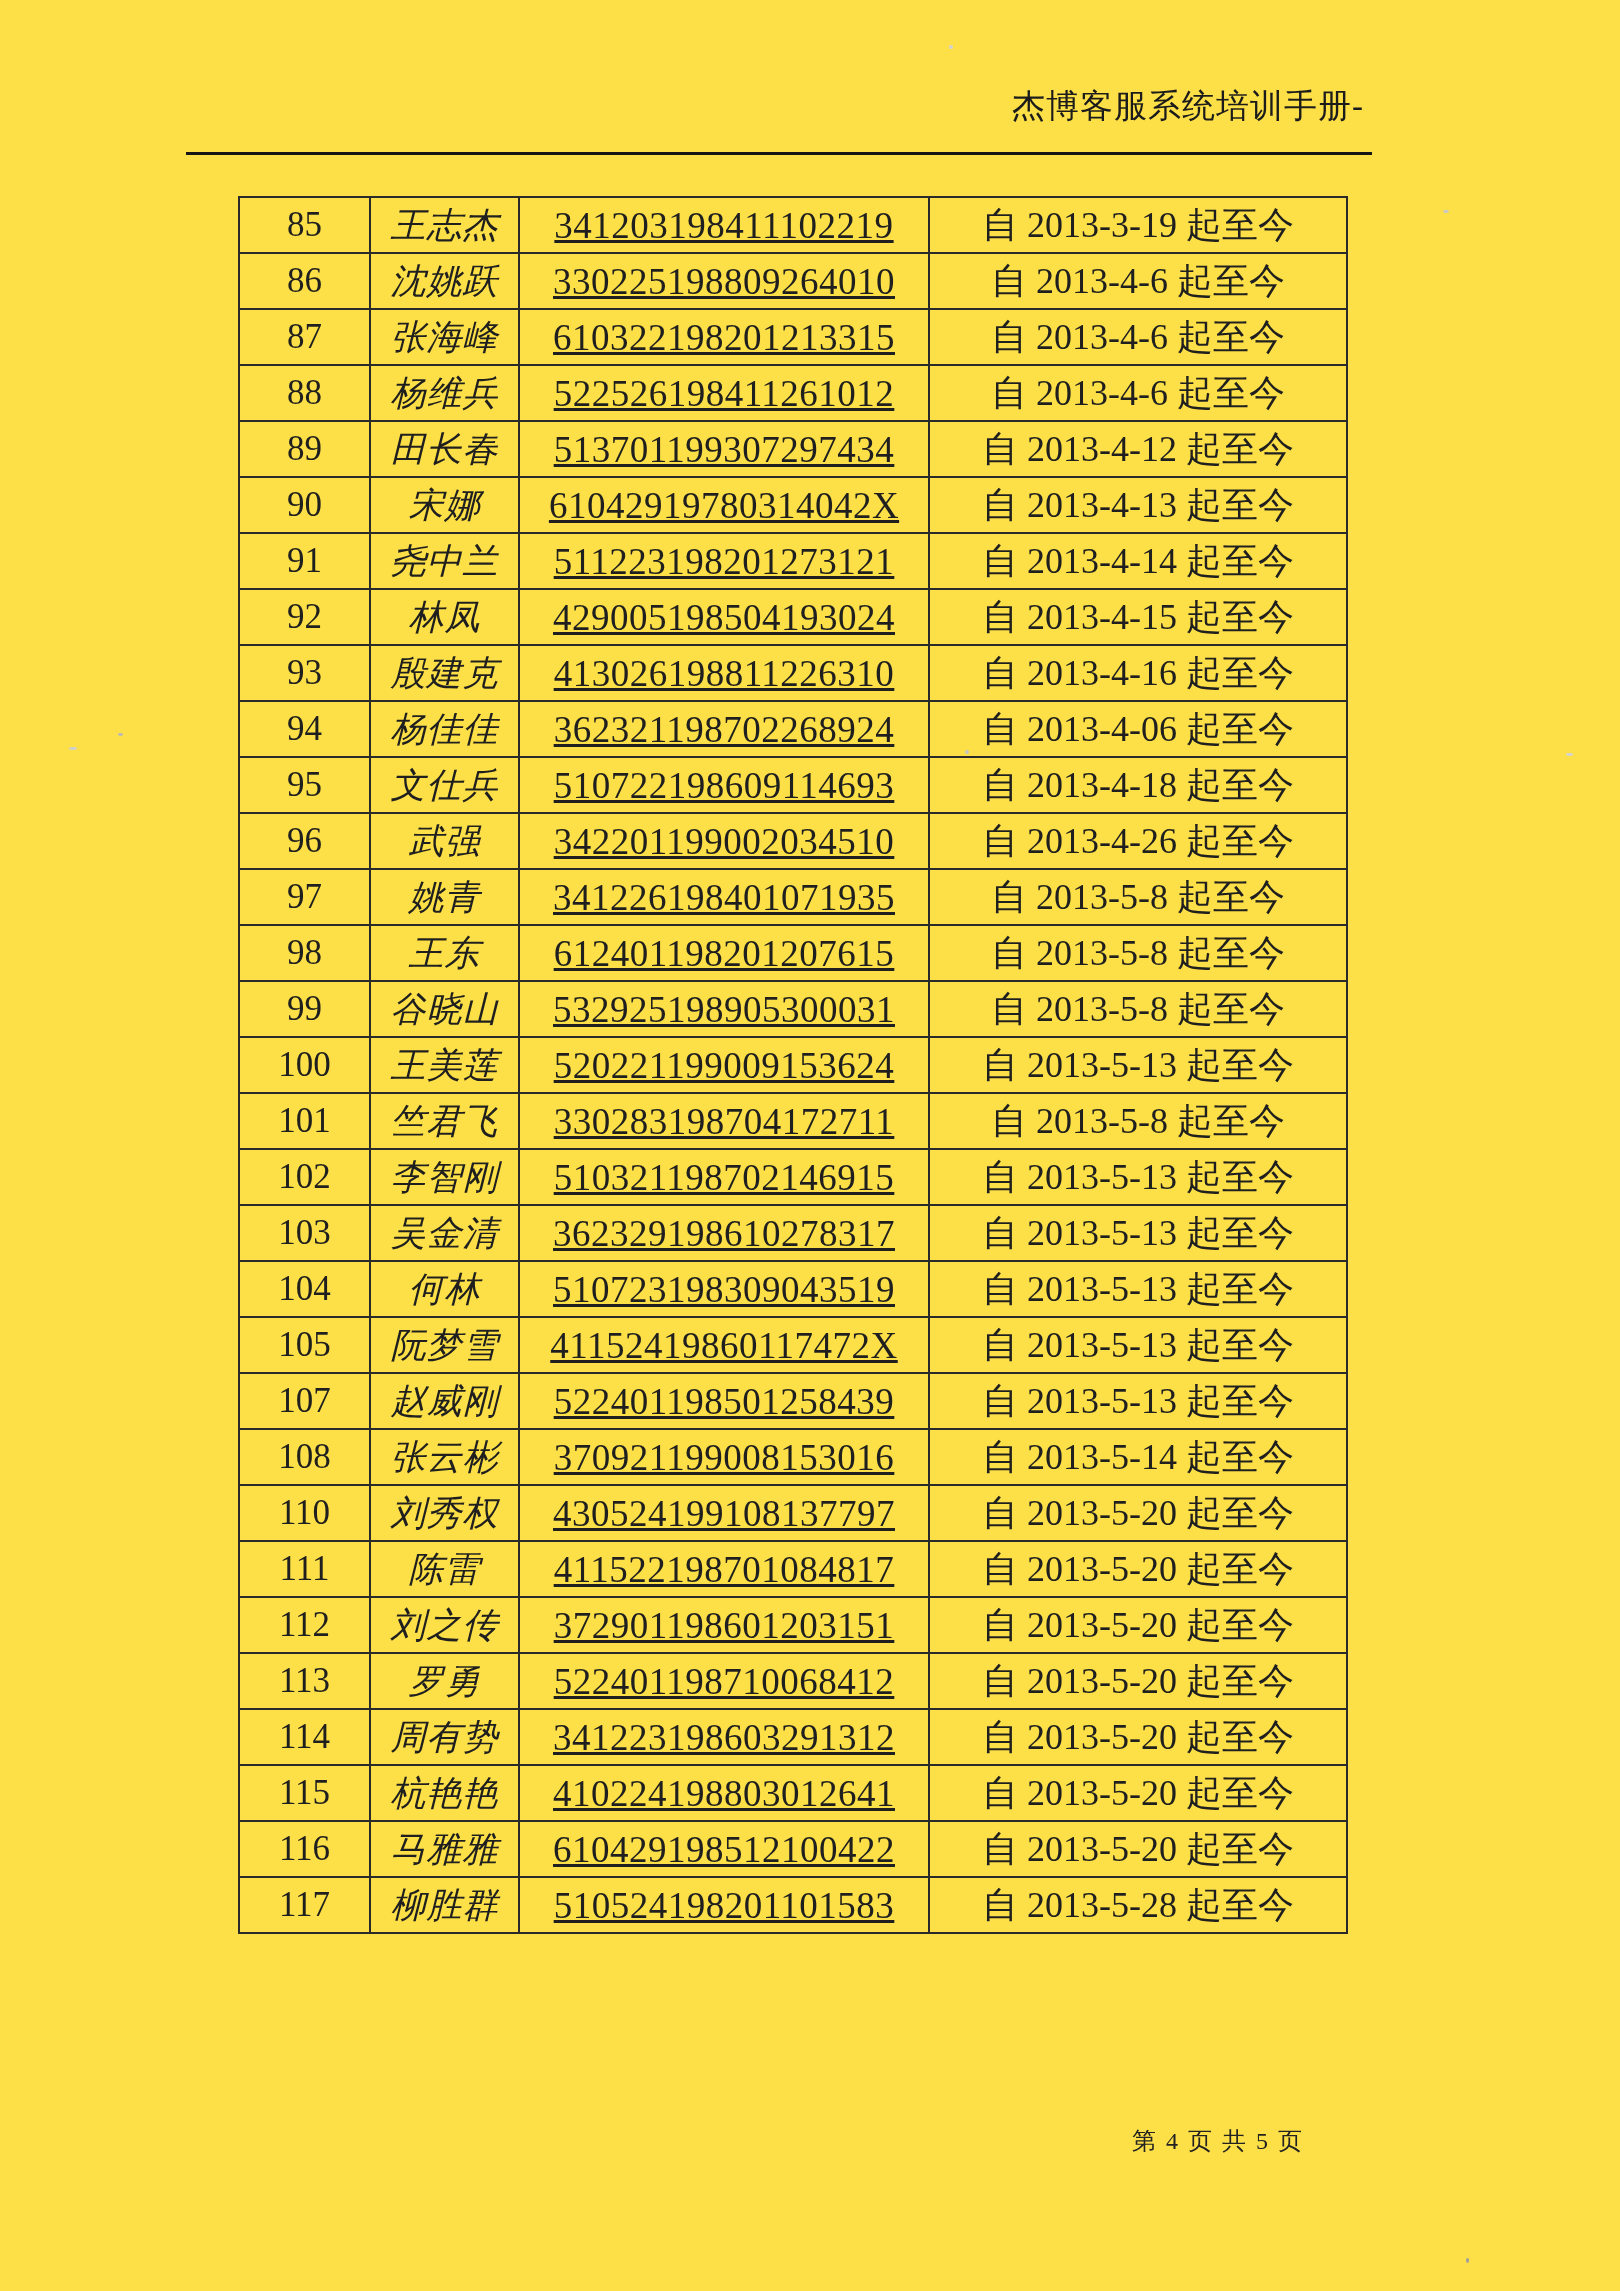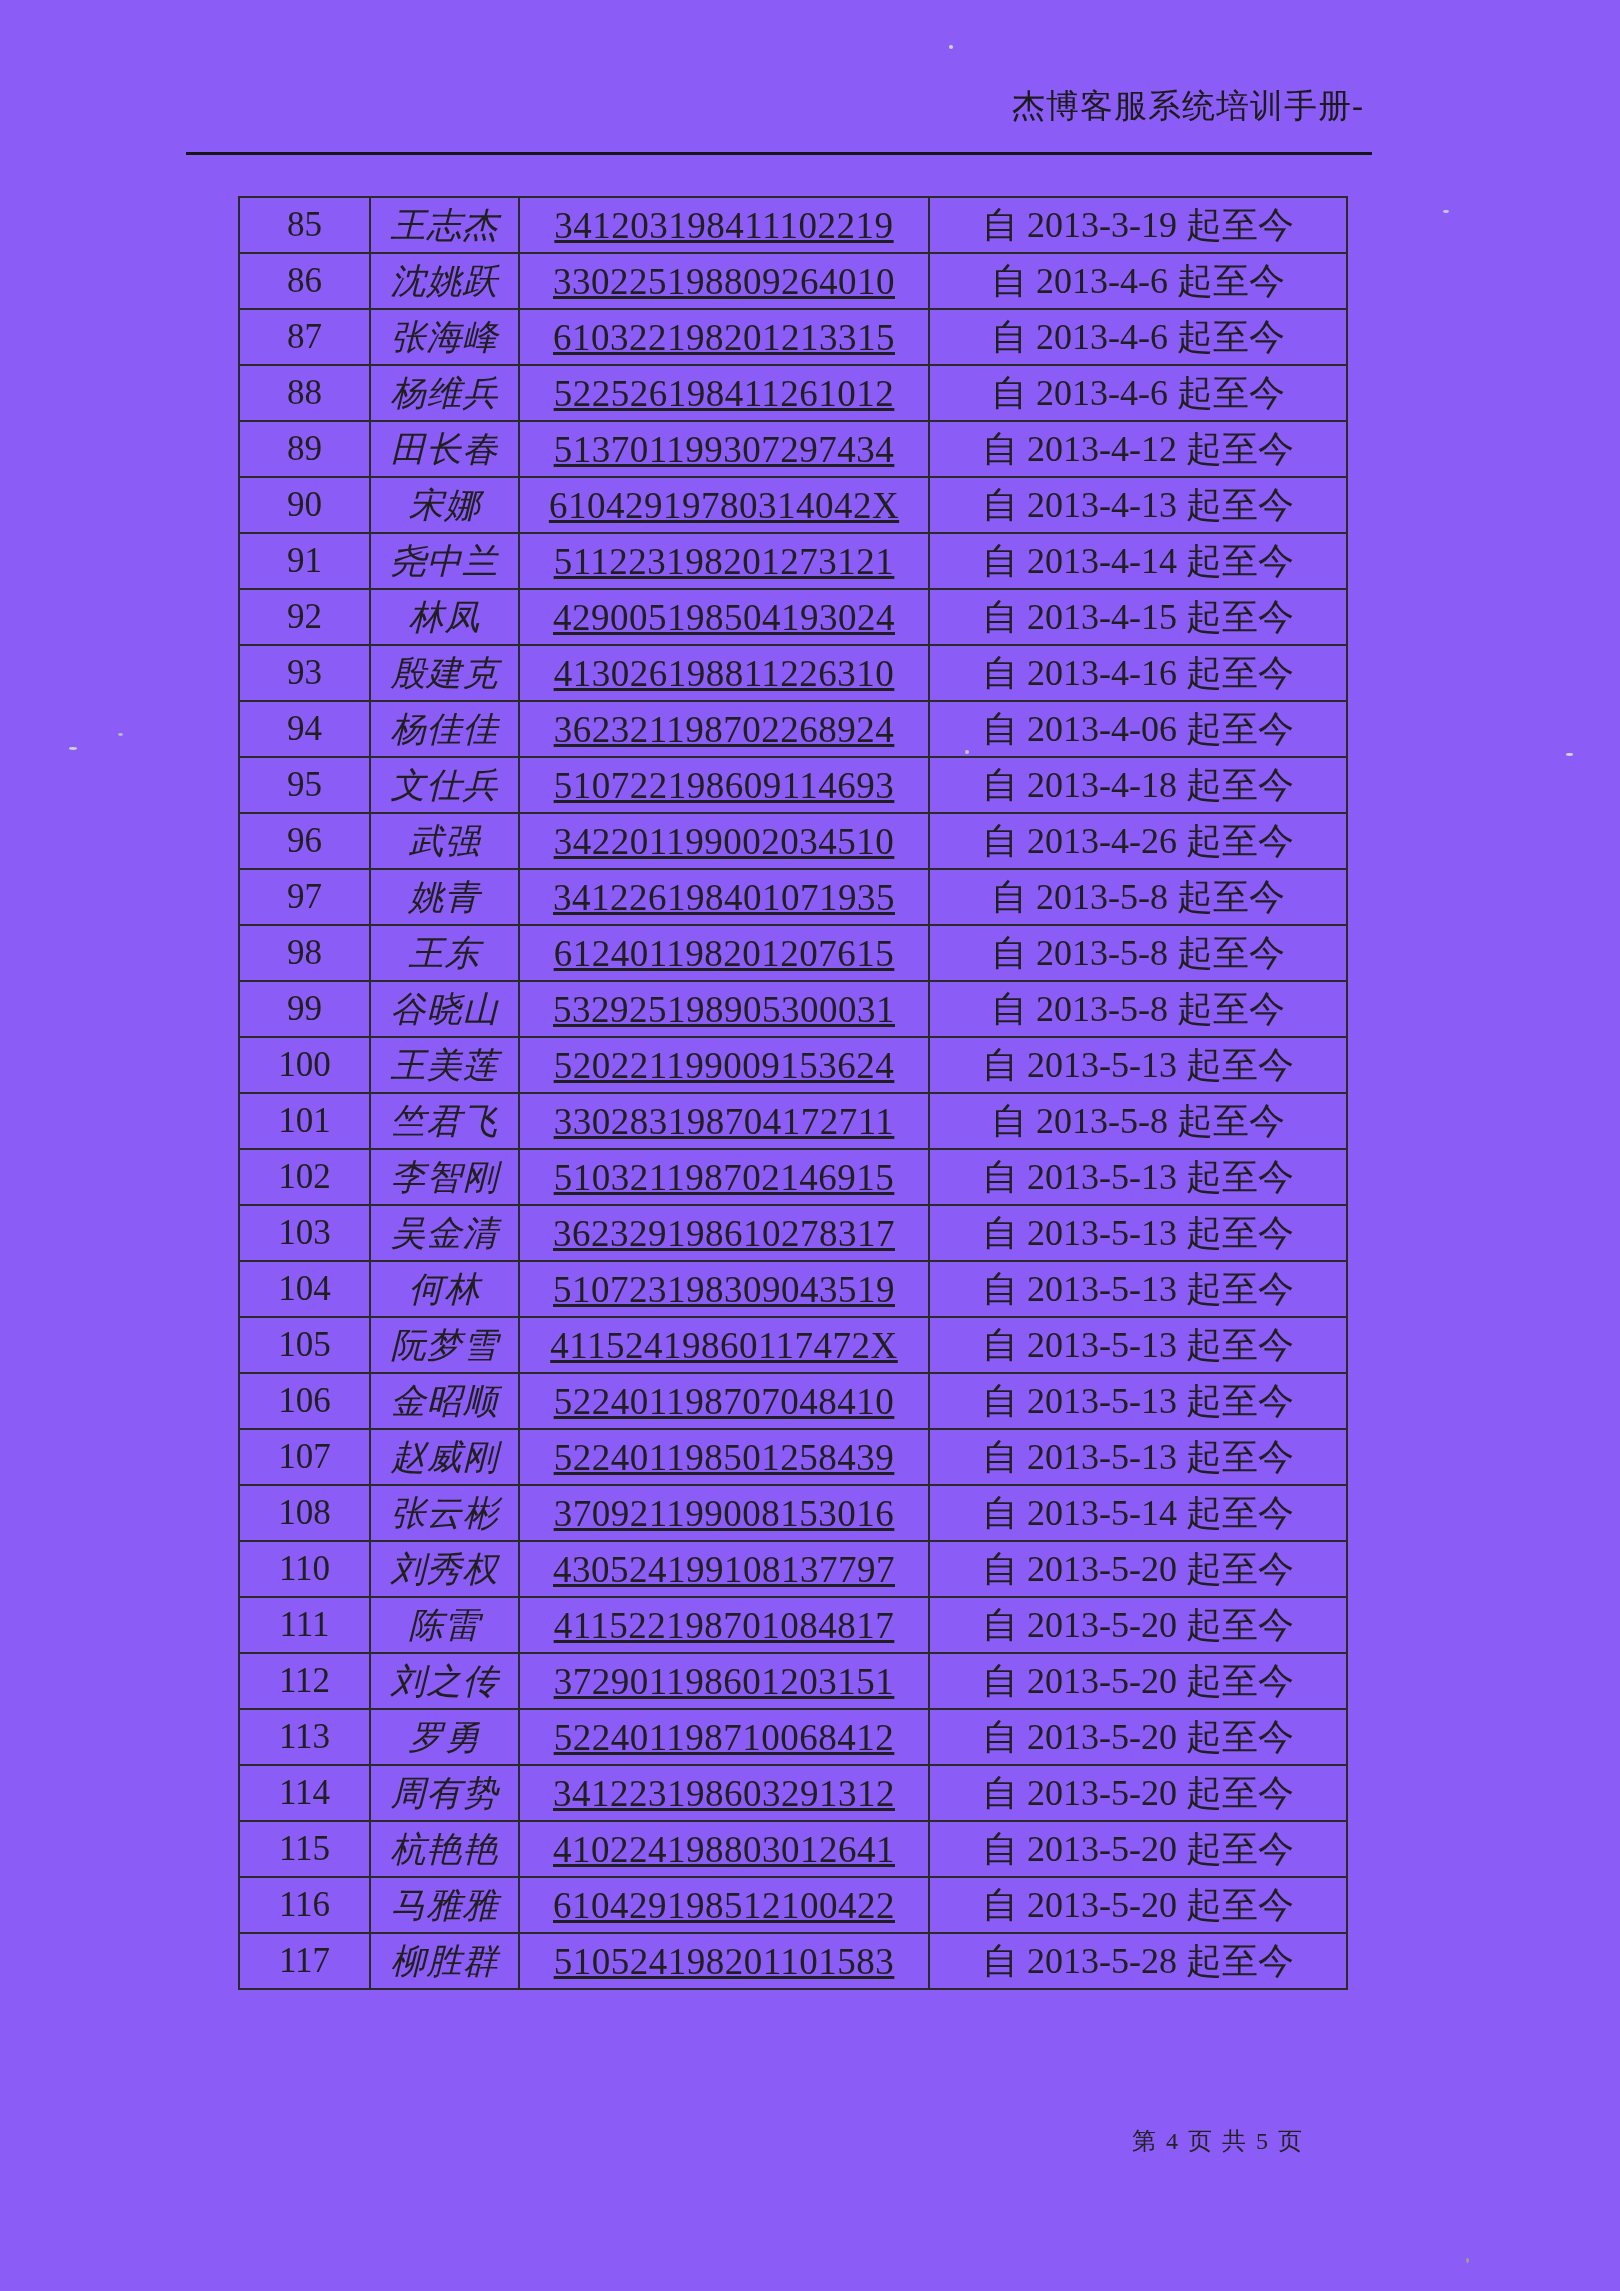--- a/index.html
+++ b/index.html
@@ -5,21 +5,21 @@
   html, body {
     margin: 0;
     padding: 0;
     background: #e8e8e8;
   }
   #page {
     position: relative;
     width: 1620px;
     height: 2292px;
     margin: 0 auto;
-    background: #8b5cf6;
+    background: #fde047;
     overflow: hidden;
     font-family: "Liberation Serif", "DejaVu Serif", serif;
     color: #1f1f1f;
   }
   
   .header-title {
     position: absolute;
     top: 84px;
     right: 256px;
     font-size: 33px;
@@ -213,26 +213,20 @@
       <td class="c-id">510723198309043519</td>
       <td class="c-date">自 2013-5-13 起至今</td>
     </tr>
         <tr>
       <td class="c-no">105</td>
       <td class="c-name">阮梦雪</td>
       <td class="c-id">41152419860117472X</td>
       <td class="c-date">自 2013-5-13 起至今</td>
     </tr>
         <tr>
-      <td class="c-no">106</td>
-      <td class="c-name">金昭顺</td>
-      <td class="c-id">522401198707048410</td>
-      <td class="c-date">自 2013-5-13 起至今</td>
-    </tr>
-        <tr>
       <td class="c-no">107</td>
       <td class="c-name">赵威刚</td>
       <td class="c-id">522401198501258439</td>
       <td class="c-date">自 2013-5-13 起至今</td>
     </tr>
         <tr>
       <td class="c-no">108</td>
       <td class="c-name">张云彬</td>
       <td class="c-id">370921199008153016</td>
       <td class="c-date">自 2013-5-14 起至今</td>

